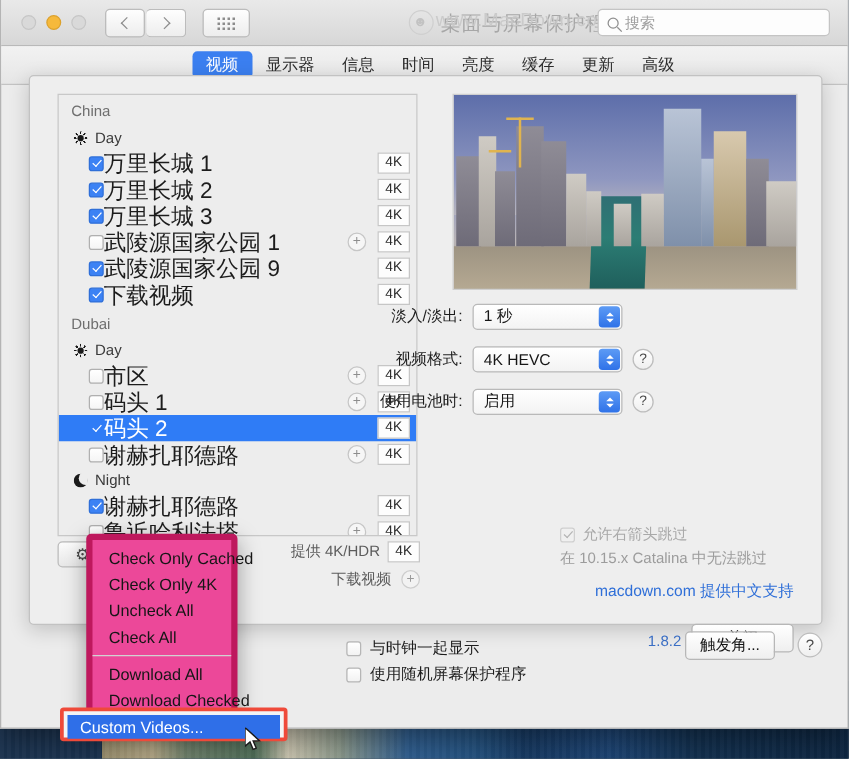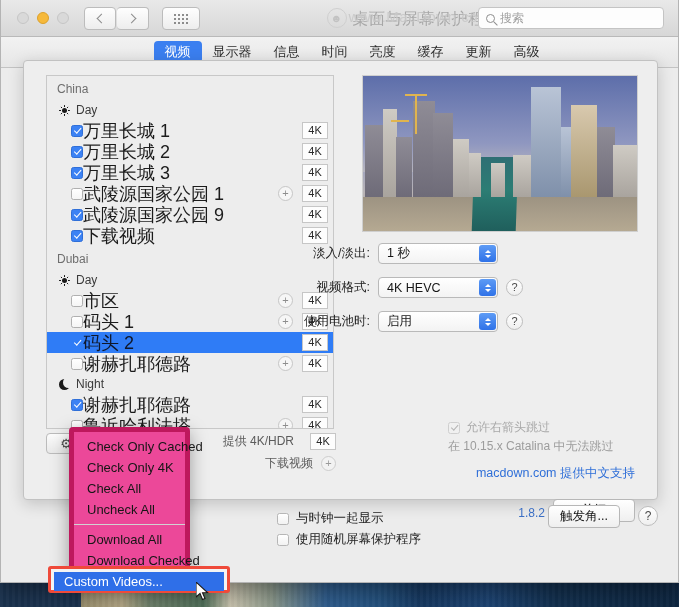--- a/index.html
+++ b/index.html
@@ -187,21 +187,21 @@
   .cb.checked { background:#3c82f4; border-color:#2f6fd8; }
   .cb.checked::after {
     content:""; width:3px; height:6px; border:solid #fff;
     border-width:0 1.6px 1.6px 0; transform:rotate(42deg) translate(0,-1px);
   }
   .vid-row.selected .cb { background:transparent; border-color:transparent; }
   .vid-row.selected .cb.checked::after { border-color:#ffffff; }
   .vid-name {
     font-size:18px; color:#1c1c1c; white-space:nowrap;
   }
-  .vid-row.selected .vid-name { color:#0f172a; }
+  .vid-row.selected .vid-name { color:#ffffff; }
   .plus-btn {
     position:absolute; right:40px; width:15px; height:15px; border-radius:50%;
     border:1px solid #c6c6c6; background:#f6f6f6; color:#8d8d8d;
     font-size:11px; line-height:13px; text-align:center;
   }
   .res-badge {
     position:absolute; right:5px; width:26px; height:17px;
     background:#fdfdfd; border:1px solid #c6c6c6;
     font-size:11px; color:#2a2a2a; text-align:center; line-height:15px;
   }
@@ -213,21 +213,21 @@
     background:linear-gradient(#fcfcfc,#e8e8e8);
     border:1px solid #bbbbbb; border-radius:4px;
     display:flex; align-items:center; justify-content:center;
     font-size:13px; color:#4a4a4a;
   }
   #gear-btn { left:0; }
   #infinity-btn { left:42px; }
 
   #supply-4k {
     position:absolute; left:150px; top:0; width:140px;
-    display:flex; align-items:center; justify-content:flex-end; gap:16px;
+    display:flex; align-items:center; justify-content:flex-end; gap:6px;
     font-size:12px; color:#5c5c5c;
   }
   #supply-4k .res-chip {
     width:26px; height:17px; background:#fdfdfd; border:1px solid #c6c6c6;
     font-size:11px; color:#2a2a2a; text-align:center; line-height:15px;
   }
   #download-row {
     position:absolute; left:150px; top:22px; width:140px;
     display:flex; align-items:center; justify-content:flex-end; gap:8px;
     font-size:12px; color:#5c5c5c;
@@ -626,22 +626,22 @@
     <span>使用随机屏幕保护程序</span>
   </div>
 
   <div id="hot-corners-btn">触发角...</div>
   <div id="hot-corners-help">?</div>
 </div>
 
 <div id="context-menu">
   <div class="menu-item">Check Only Cached</div>
   <div class="menu-item">Check Only 4K</div>
+  <div class="menu-item">Uncheck All</div>
   <div class="menu-item">Check All</div>
-  <div class="menu-item">Uncheck All</div>
   <div class="menu-sep"></div>
   <div class="menu-item">Download All</div>
   <div class="menu-item">Download Checked</div>
   <div style="height:6px;"></div>
 </div>
 
 <div id="menu-highlight-wrap">
   <div id="menu-item-custom">Custom Videos...</div>
 </div>
 

